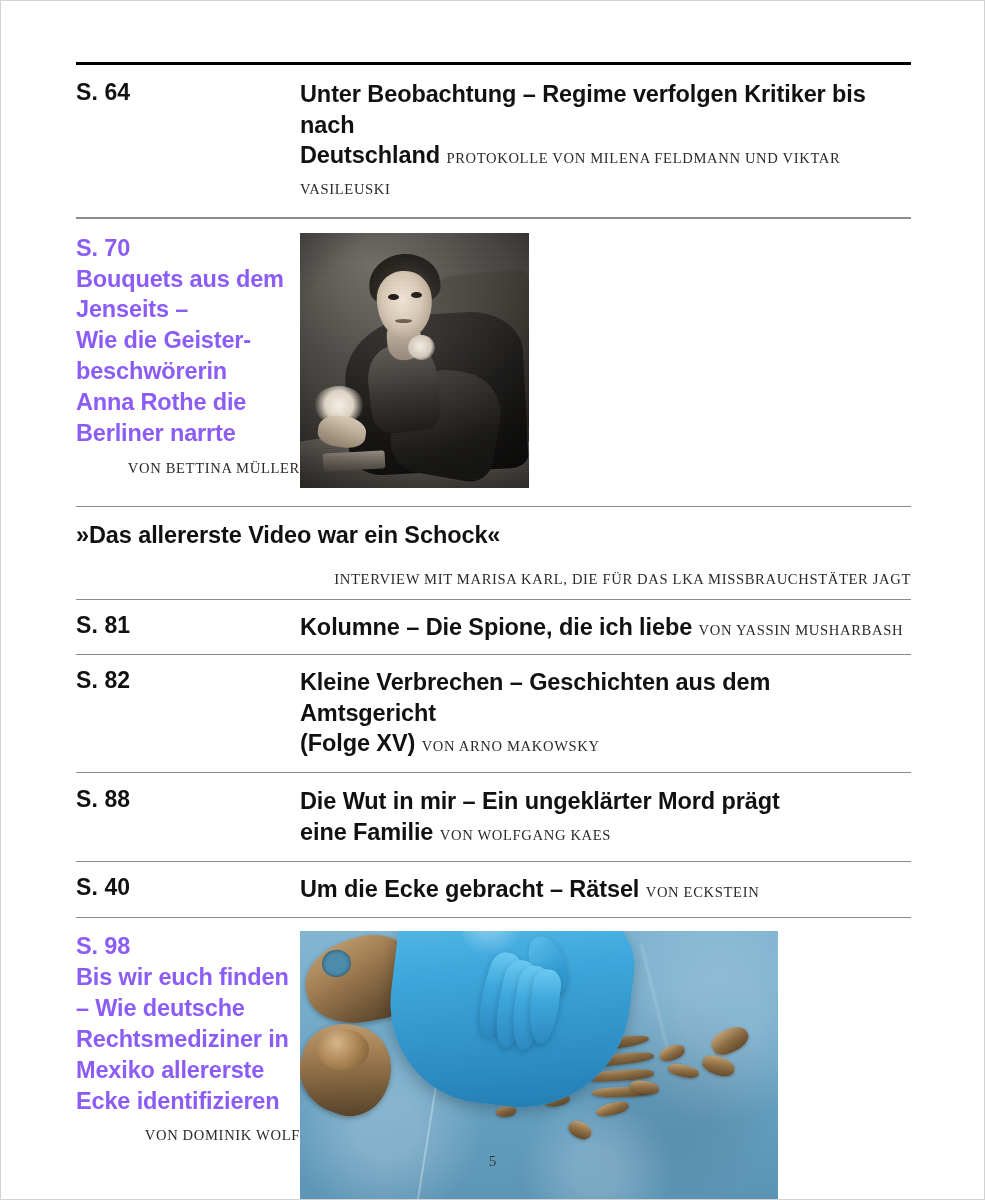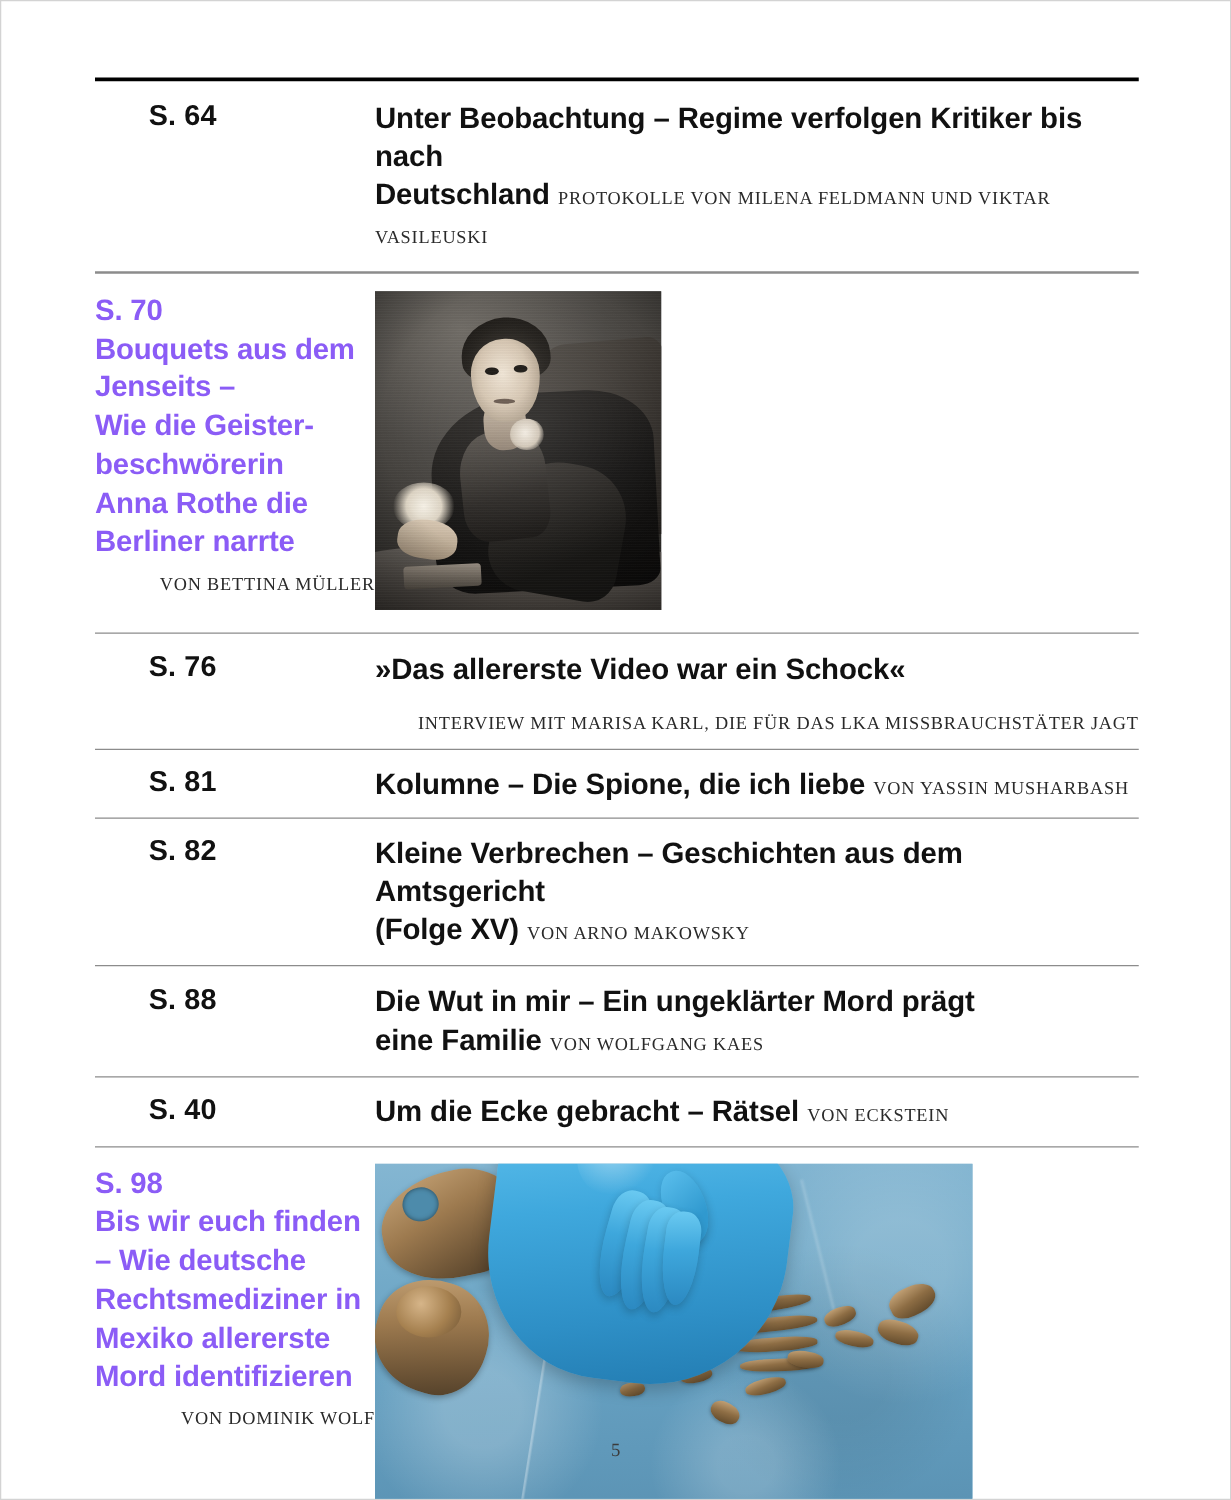--- a/index.html
+++ b/index.html
@@ -56,21 +56,20 @@
     min-width: 0;
   }
 
   .pagenum {
     font-size: 23px;
     font-weight: 600;
     color: #111111;
     letter-spacing: 0.1px;
     line-height: 1.18;
     white-space: nowrap;
-    margin-left: 43px;
   }
 
   .title {
     font-size: 23.5px;
     font-weight: 600;
     color: #111111;
     line-height: 1.3;
     letter-spacing: -0.1px;
   }
 
@@ -471,23 +470,20 @@
           <div class="pp-book"></div>
           <div class="pp-vig"></div>
           <div class="pp-grain"></div>
         </div>
       </div>
     </div>
 
     <div class="rule" style="margin-top:18px;"></div>
 
     <div class="entry row-pad-b">
-      <div class="col-page">
-        <span class="pagenum">S. 76</span>
-      </div>
       <div class="col-body">
         <div class="title">»Das allererste Video war ein Schock«</div>
         <div class="byline byline-block">INTERVIEW MIT MARISA KARL, DIE FÜR DAS LKA MISSBRAUCHSTÄTER JAGT</div>
       </div>
     </div>
 
     <div class="rule"></div>
 
     <div class="entry row-pad-c">
       <div class="col-page">
@@ -548,21 +544,21 @@
     <div class="rule"></div>
 
     <div class="entry feature2">
       <div class="col-page">
         <div class="feature-head">
           <span>S. 98</span><br>
           <span>Bis wir euch finden</span><br>
           <span>– Wie deutsche</span><br>
           <span>Rechtsmediziner in</span><br>
           <span>Mexiko allererste</span><br>
-          <span>Mord identifizieren</span>
+          <span>Ecke identifizieren</span>
         </div>
         <div class="byline feature-byline">VON DOMINIK WOLF</div>
       </div>
       <div class="col-body photo-frame">
         <div class="photo-forensic">
           <div class="pf-drape"></div>
           <div class="pf-mottle"></div>
           <div class="pf-fold"></div>
           <div class="pf-fold2"></div>
 

